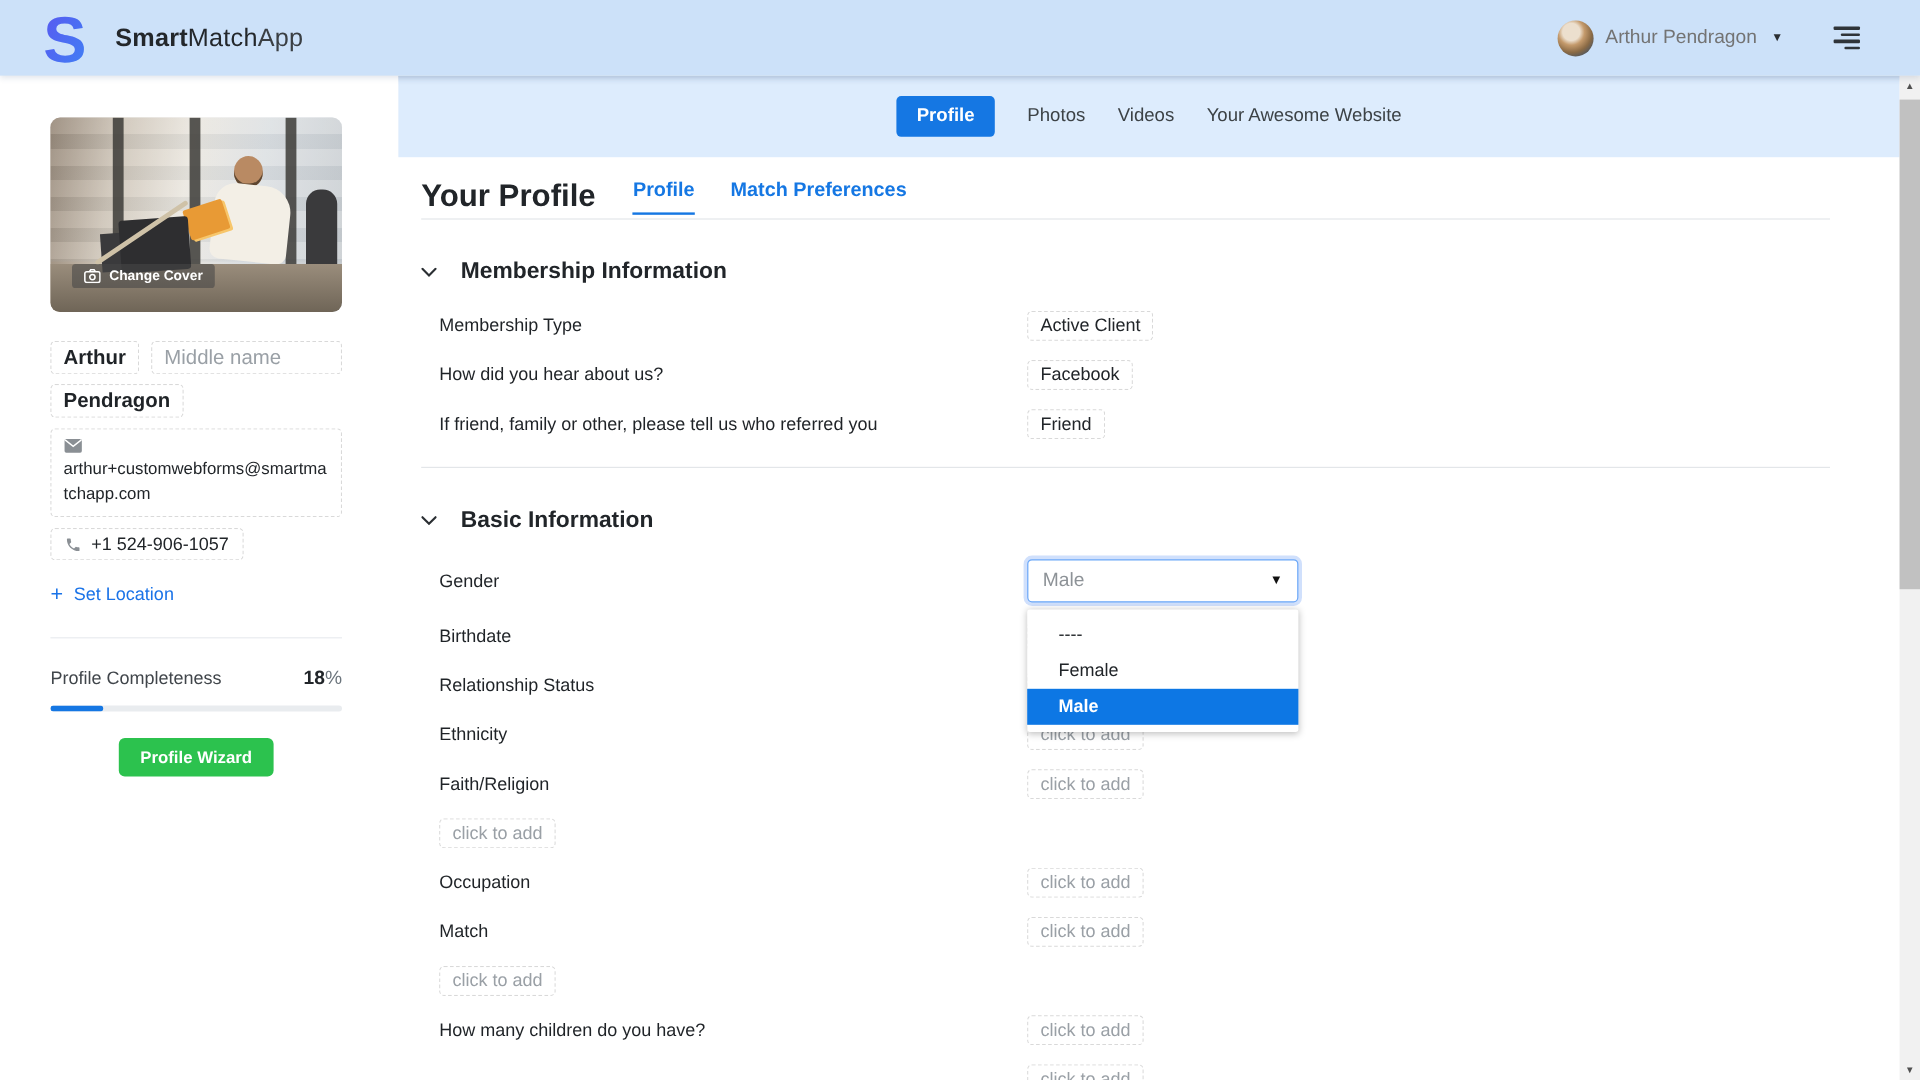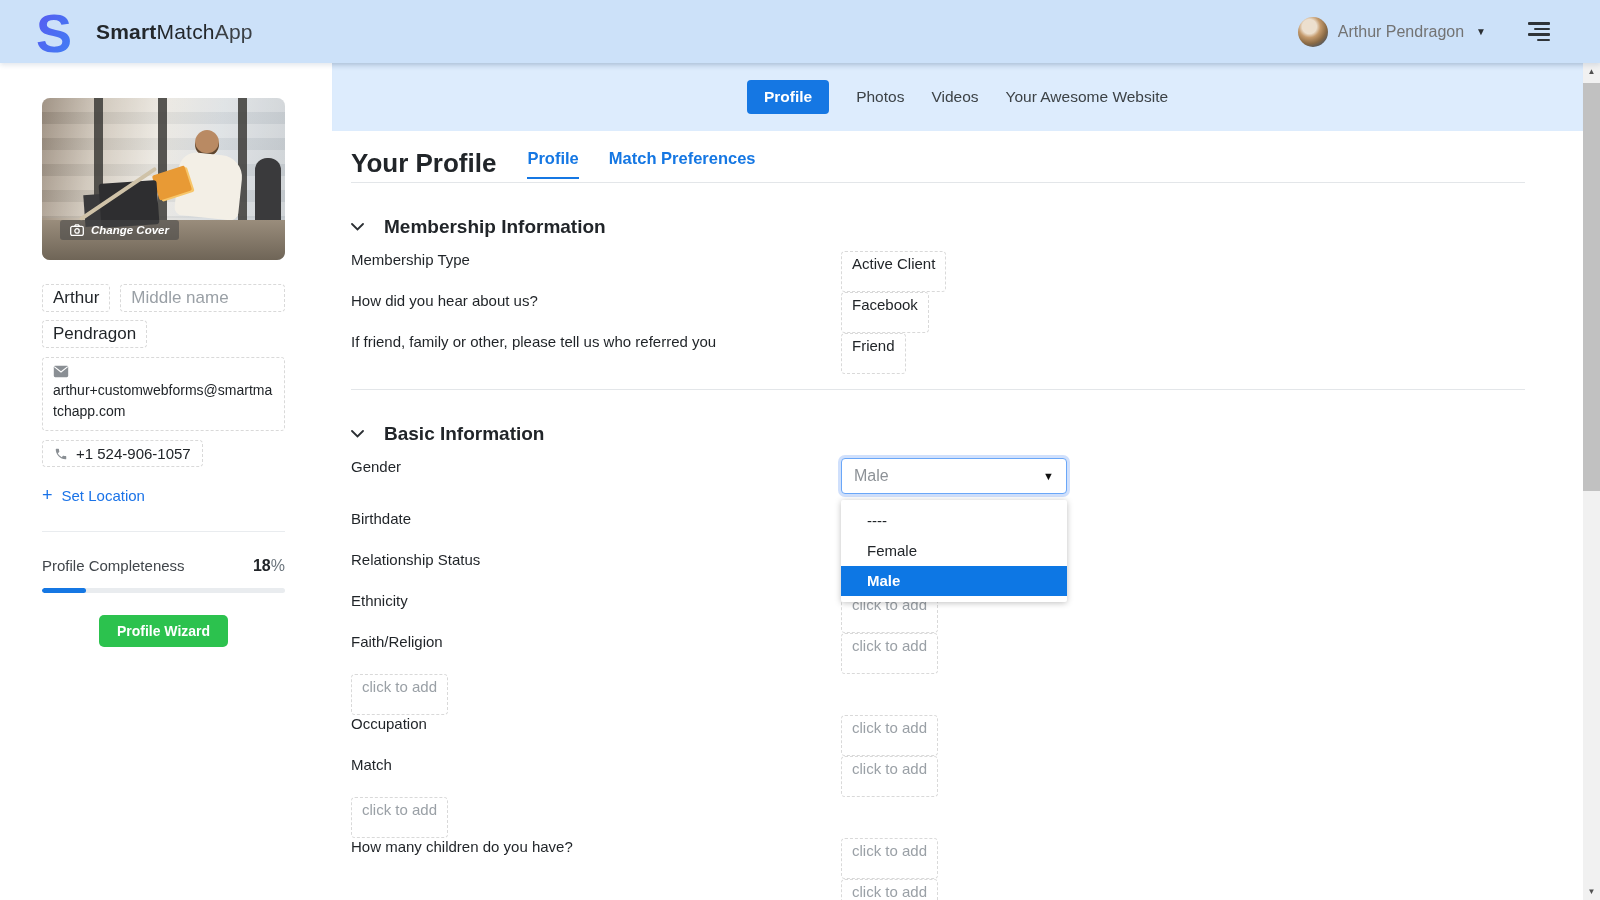--- a/index.html
+++ b/index.html
@@ -44,25 +44,25 @@
   .cover .head { position:absolute; right:66px; top:32px; width:24px; height:26px;
     border-radius:50% 50% 46% 46%; background:#b98a63; box-shadow:0 -3px 0 0 #5d4630 inset; }
   .cover .shirt { position:absolute; right:44px; top:56px; width:64px; height:64px;
     border-radius:18px 22px 8px 8px; background:#f3efe6; transform:rotate(6deg); }
   .cover .book { position:absolute; right:96px; top:72px; width:34px; height:26px;
     background:#e89a35; transform:rotate(-18deg); border-radius:2px; box-shadow:2px 2px 0 #f7c66b; }
   .cover .chair { position:absolute; right:4px; top:60px; width:26px; height:96px;
     border-radius:12px; background:#3a3a3c; }
   .change-cover { position:absolute; left:18px; bottom:20px; display:flex; align-items:center; gap:7px;
     background:rgba(70,70,70,.58); color:#fff; font-size:11.5px; font-weight:700;
-    padding:4px 10px; border-radius:3px; cursor:pointer;font-style:italic; }
+    padding:4px 10px; border-radius:3px; cursor:pointer; }
 
   .name-row { display:flex; gap:10px; margin-top:24px; }
   .fld { border:1px dashed #d9d9d9; border-radius:4px; padding:3px 10px; font-size:17px; cursor:text; }
-  .fld.filled { font-weight:400; color:#1f2327; }
+  .fld.filled { font-weight:700; color:#1f2327; }
   .fld.placeholder { color:#9aa0a6; font-weight:400; }
   .name-row .mid { flex:1; }
   .lastname-row { margin-top:8px; display:flex; }
   .email-box { margin-top:9px; border:1px dashed #d9d9d9; border-radius:4px; padding:7px 10px 8px; cursor:text; }
   .email-box svg { display:block; margin-bottom:2px; }
   .email-text { font-size:14px; line-height:1.5; word-break:break-all; color:#212529; }
   .phone-row { margin-top:9px; }
   .phone-box { display:inline-flex; align-items:center; gap:8px; border:1px dashed #d9d9d9;
     border-radius:4px; padding:4px 11px; font-size:15px; cursor:text; }
   .set-location { margin-top:19px; display:flex; align-items:center; gap:9px;
@@ -93,21 +93,21 @@
   .subtab { font-size:16.5px; font-weight:600; color:#1577e3; cursor:pointer; padding-bottom:9px; }
   .subtab.active { border-bottom:2px solid #1577e3; }
   .divider { border-top:1px solid #e3e6e9; }
   .divider.d1 { margin-top:3px; }
 
   .section-head { display:flex; align-items:center; gap:20px; margin-top:33px; cursor:pointer; }
   .chev { display:flex; align-items:center; }
   .section-title { font-size:19px; font-weight:600; color:#212529; }
 
   .rows { margin-top:13px; }
-  .field-row { display:flex; min-height:41px; }
+  .field-row { display:flex; align-items:center; min-height:41px;margin-left:15px; }
   .field-row .flabel { flex:0 0 490px; font-size:15px; color:#1f2327; }
   .vbox { display:inline-block; border:1px dashed #d9d9d9; border-radius:4px;
     padding:3px 10px; font-size:15px; cursor:pointer; white-space:nowrap; }
   .vbox.filled { color:#212529; }
   .vbox.empty { color:#9aa0a6; }
 
   .gender-row { min-height:52px; }
   .select-cell { position:relative; }
   .gselect { width:226px; height:36px; border:1px solid #6aa7f8; border-radius:4px; background:#fff;
     box-shadow:0 0 0 3px rgba(66,133,244,.25); display:flex; align-items:center;

